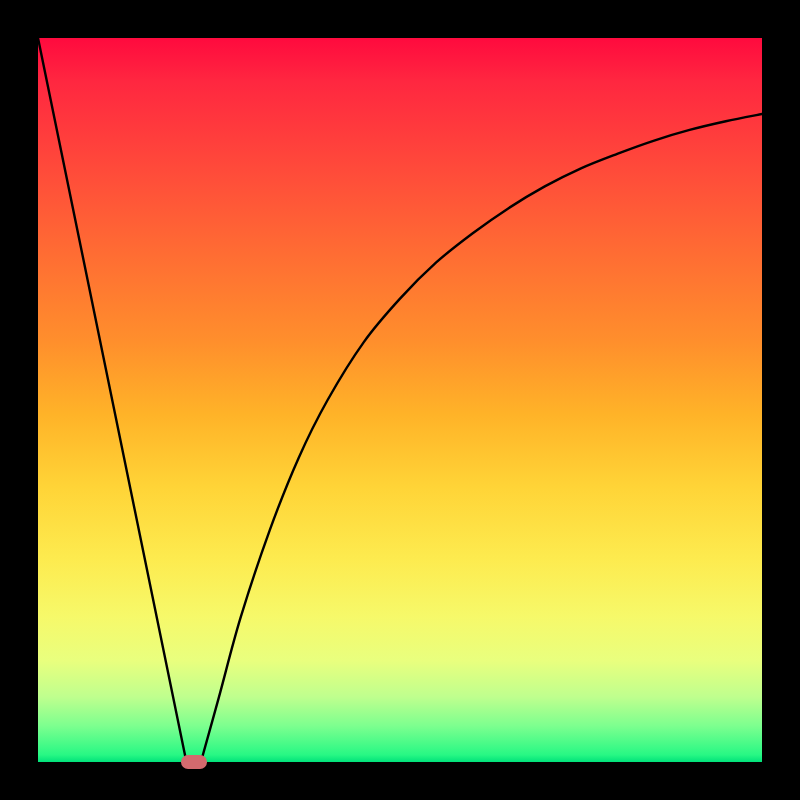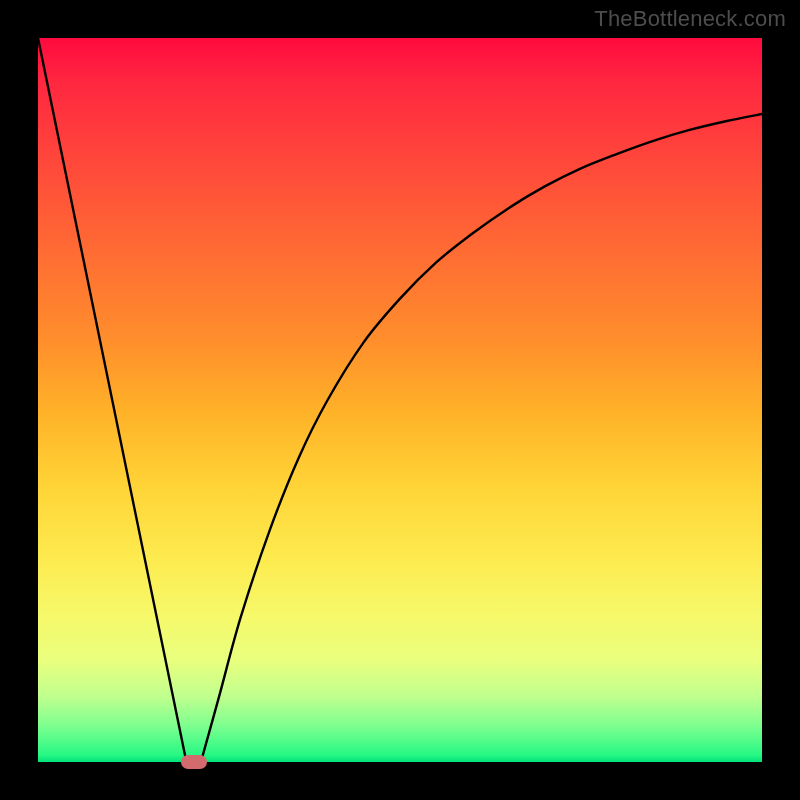--- a/index.html
+++ b/index.html
@@ -74,15 +74,14 @@
 
     <svg class="curve" viewBox="0 0 724 724" preserveAspectRatio="none">
       <path d="M 0 0 L 148.42 724" fill="none" stroke="#000" stroke-width="2.4" stroke-linecap="round" id="path-left"></path>
       <path d="M 162.9 724 C 165.91666666666669 713.14 174.36333333333334 682.9733333333334 181 658.84 C 187.63666666666666 634.7066666666667 194.27333333333337 606.9533333333334 202.72000000000003 579.2 C 211.16666666666669 551.4466666666667 222.02666666666667 518.8666666666667 231.68 492.32 C 241.33333333333334 465.7733333333333 250.98666666666665 441.64 260.64 419.92 C 270.2933333333333 398.20000000000005 278.74 381.3066666666667 289.6 362 C 300.46000000000004 342.6933333333333 313.73333333333335 320.97333333333336 325.8 304.08000000000004 C 337.8666666666667 287.1866666666667 349.93333333333334 273.9133333333333 362 260.64 C 374.06666666666666 247.36666666666665 386.1333333333334 235.30000000000004 398.20000000000005 224.44000000000005 C 410.2666666666667 213.58000000000007 422.3333333333333 204.53000000000003 434.4 195.48000000000002 C 446.46666666666664 186.43 458.53333333333336 177.98333333333332 470.6 170.14 C 482.6666666666667 162.29666666666665 494.7333333333333 155.05666666666662 506.79999999999995 148.41999999999996 C 518.8666666666666 141.7833333333333 530.9333333333333 135.75000000000003 543 130.32000000000005 C 555.0666666666667 124.89000000000006 567.1333333333334 120.42533333333337 579.2 115.84000000000003 C 591.2666666666667 111.2546666666667 603.3333333333333 106.79 615.4 102.80799999999999 C 627.4666666666667 98.82599999999998 639.5333333333333 95.20599999999997 651.6 91.94799999999998 C 663.6666666666667 88.68999999999998 675.7333333333333 85.91466666666666 687.8 83.25999999999999 C 699.8666666666666 80.60533333333332 717.9666666666667 77.22666666666665 724 76.01999999999998" fill="none" stroke="#000" stroke-width="2.4" stroke-linecap="round" id="path-right"></path>
     </svg>
 
     <div class="marker" id="min-marker" style="left: 142.628px; top: 717.484px; width: 26.064px; height: 13.032px; background: rgb(211, 106, 110);"></div>
 
   </div>
 
-  <div class="watermark">TheBottleneck.com</div>
 
 </div>
 
 </body></html>

